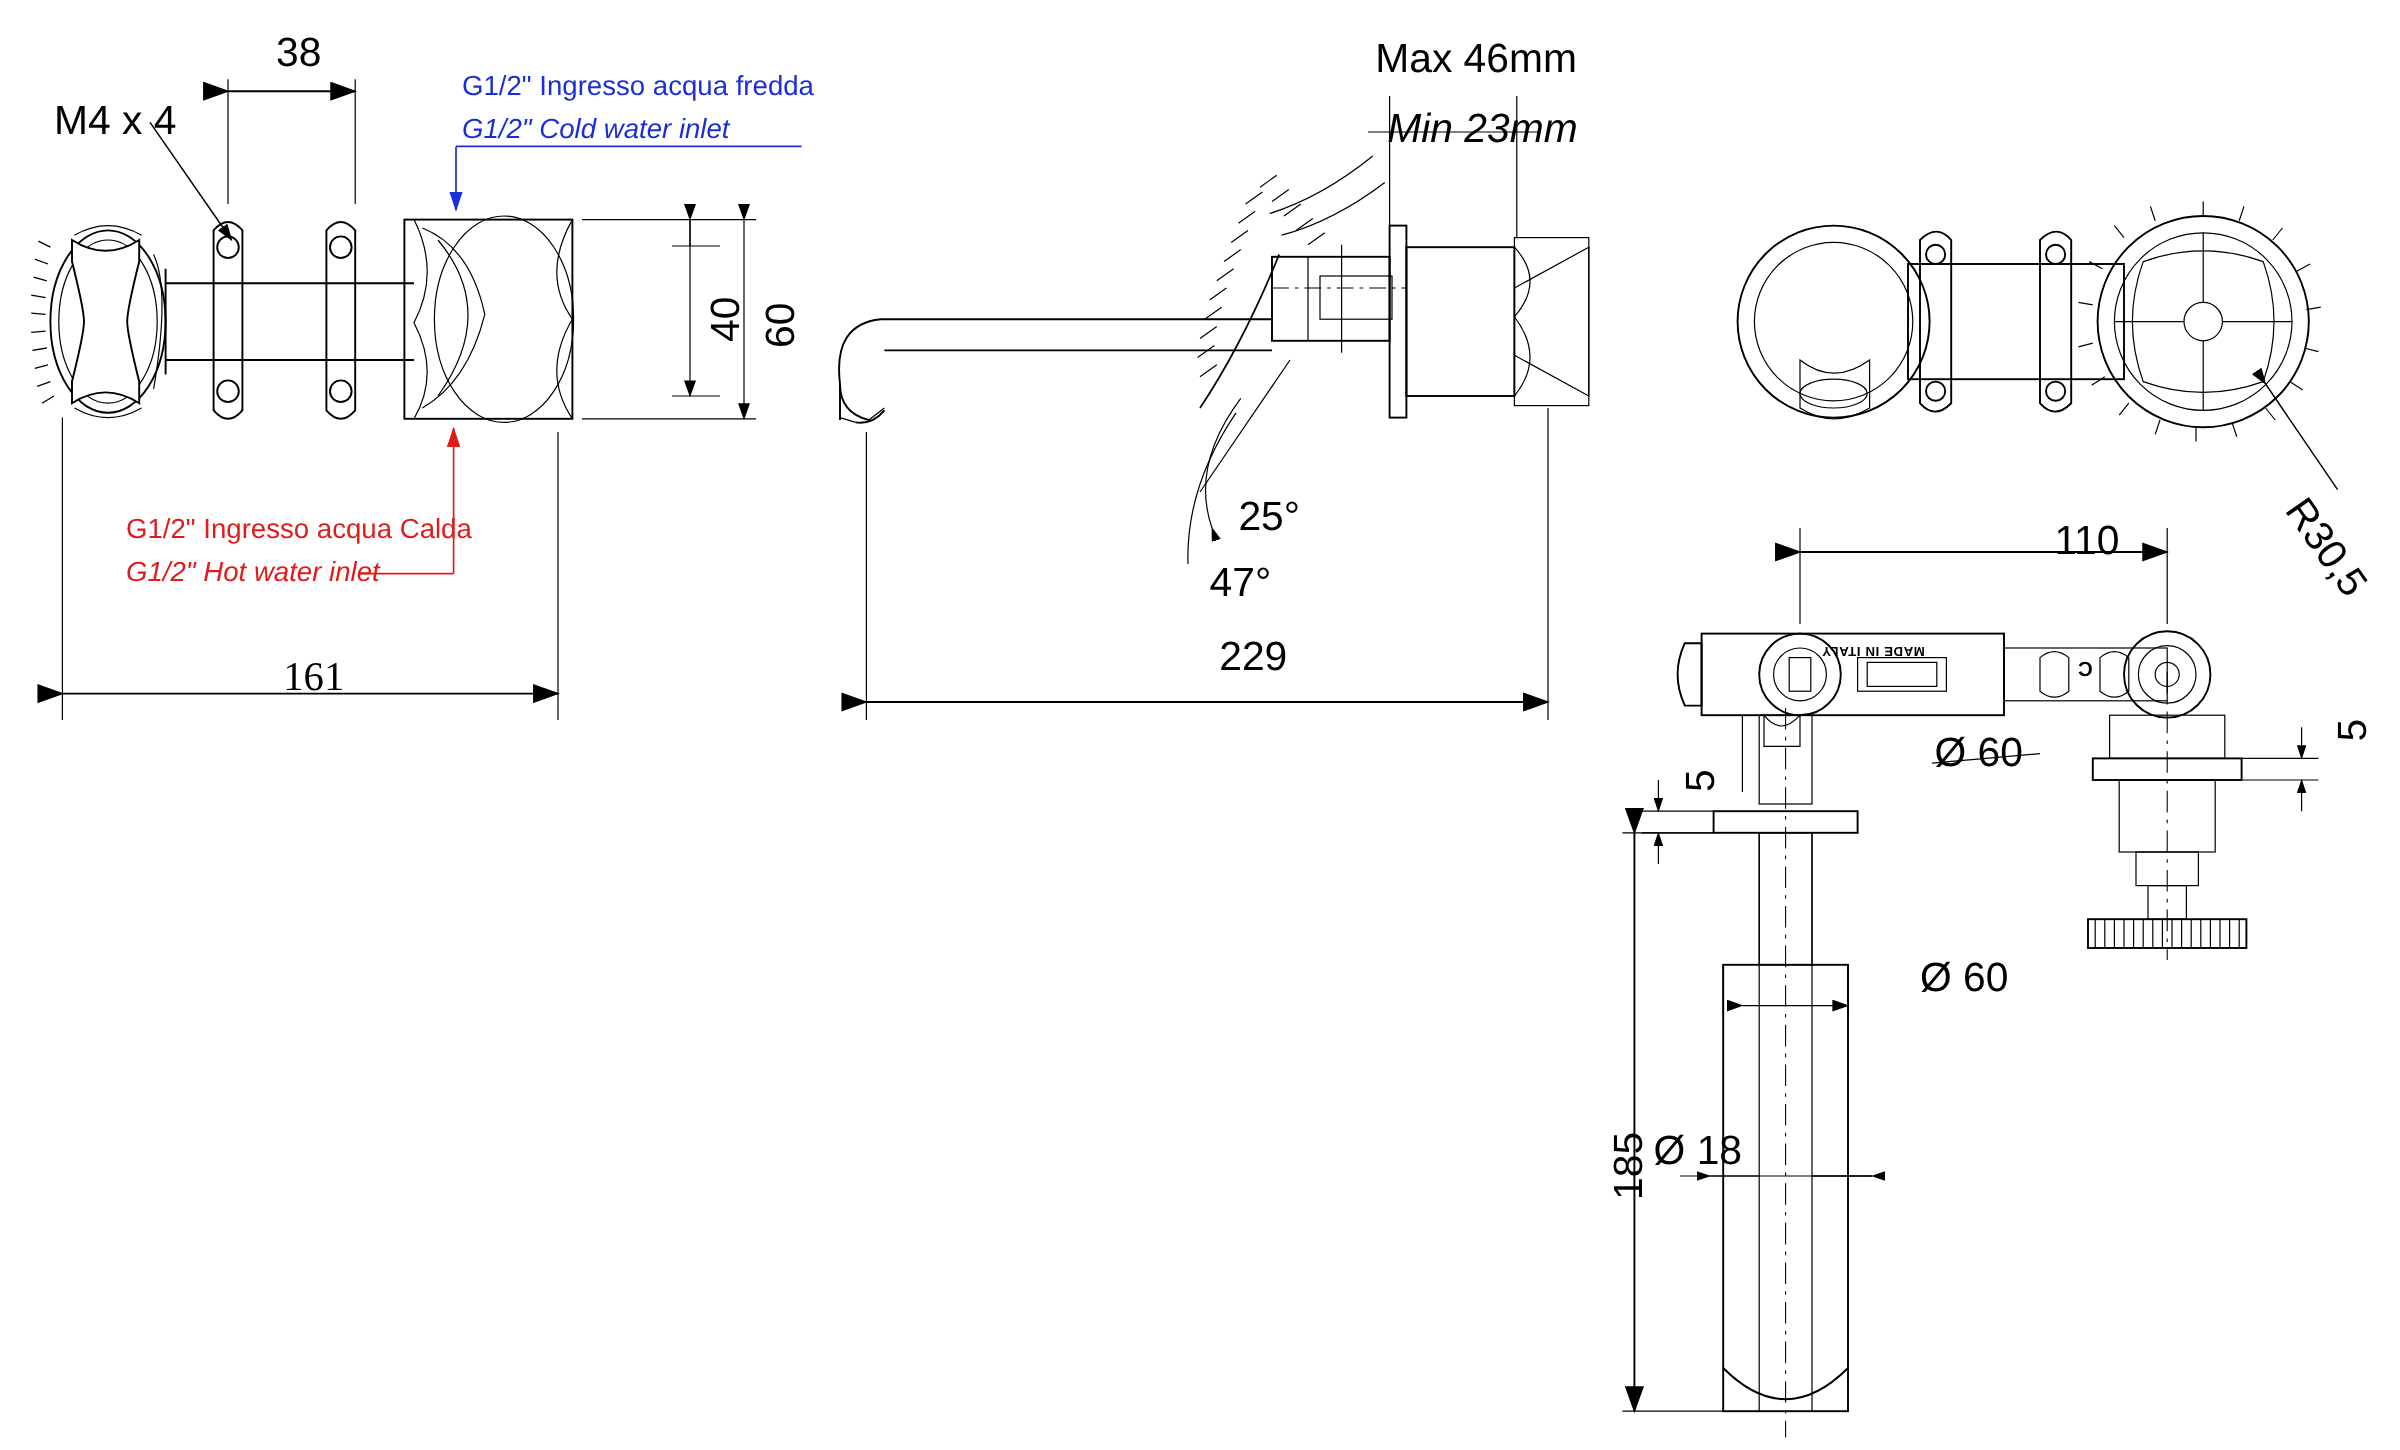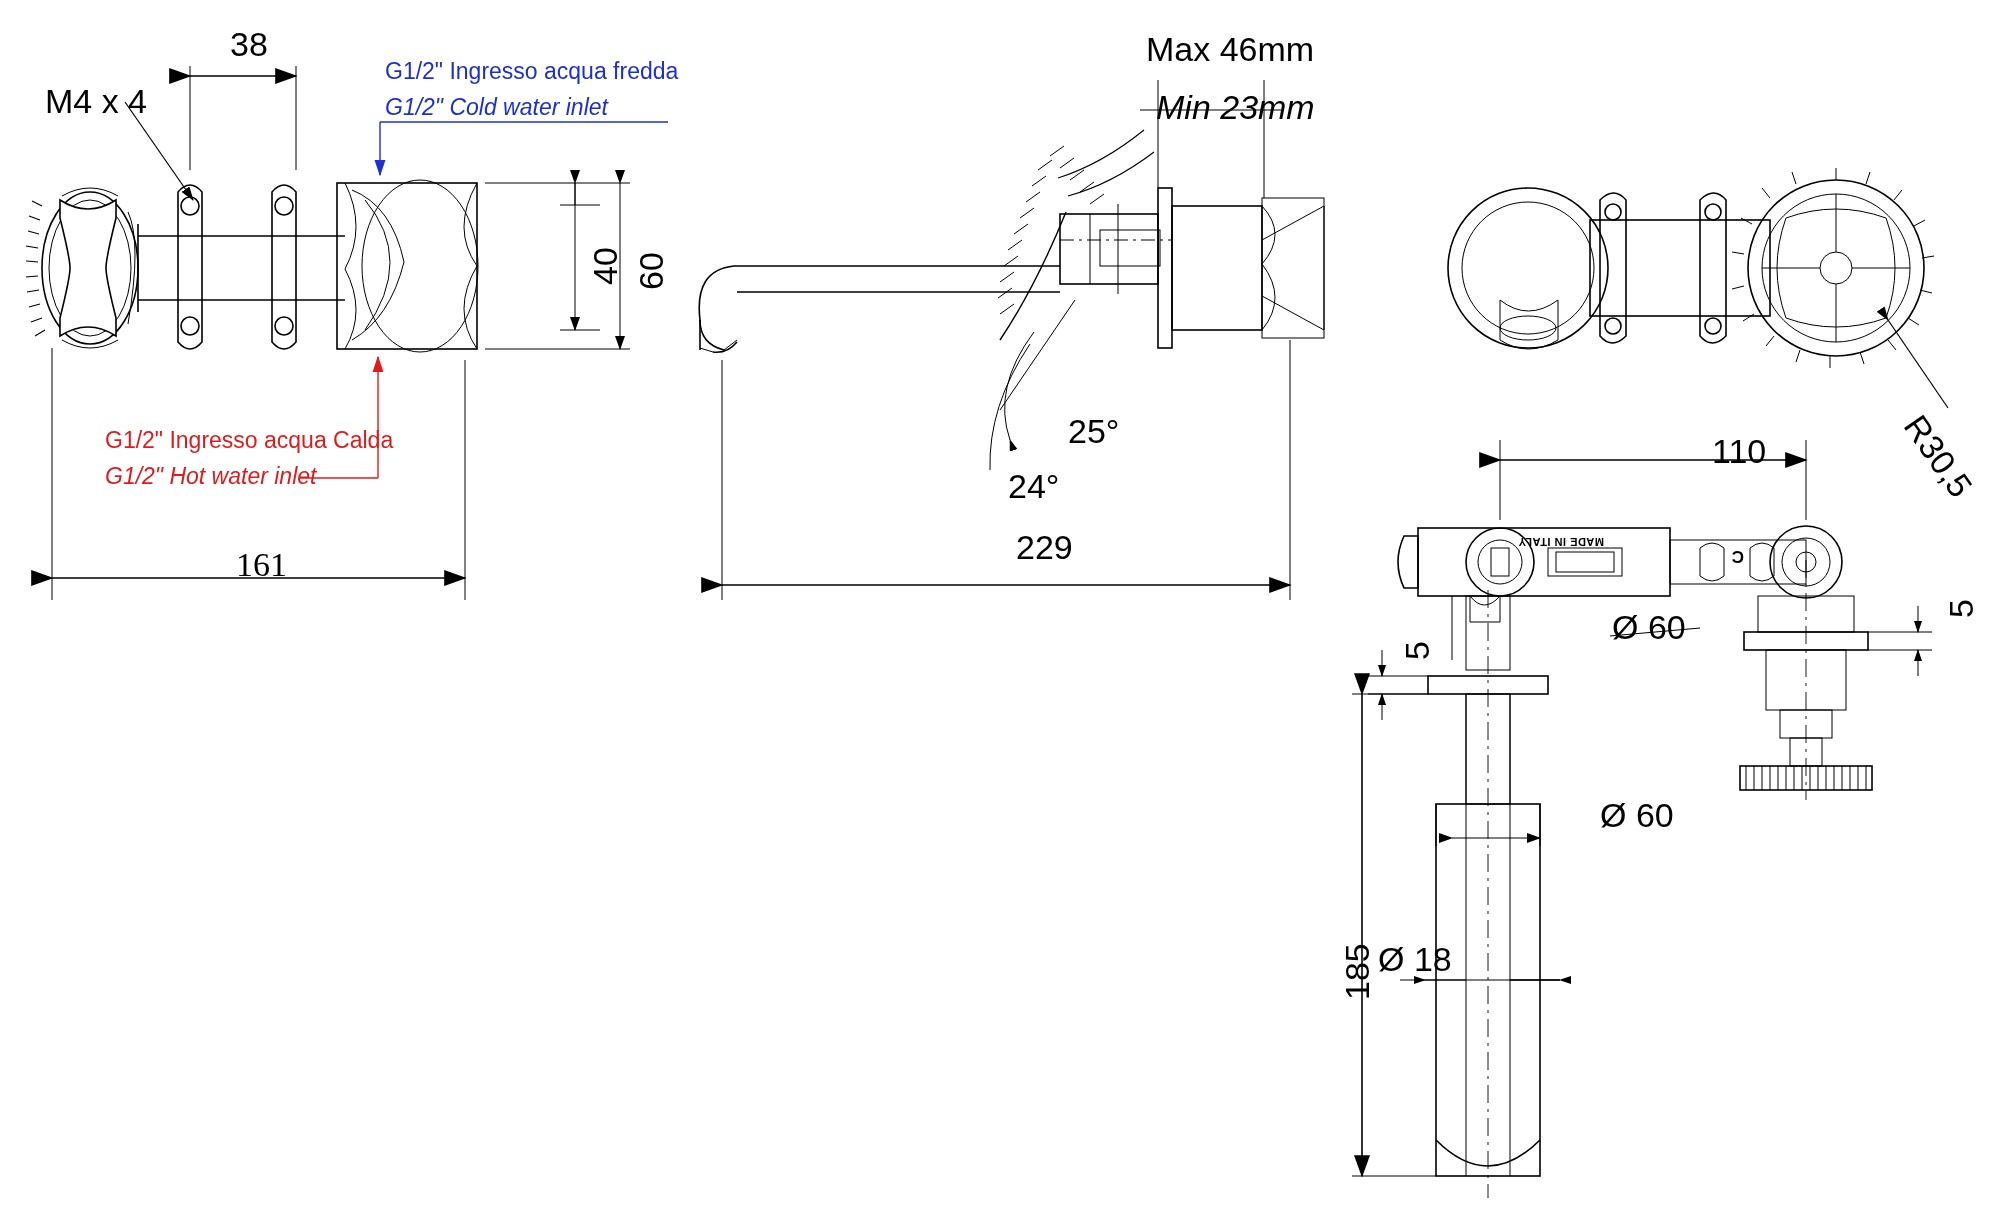--- a/index.html
+++ b/index.html
@@ -299,22 +299,22 @@
 <div class="lbl dim" style="left:45px;top:82px;">M4 x 4</div>
 
 <div class="lbl note-blue" style="left:385px;top:58px;">G1/2" Ingresso acqua fredda</div>
 <div class="lbl note-blue-i" style="left:385px;top:94px;">G1/2" Cold water inlet</div>
 
 <div class="lbl note-red" style="left:105px;top:427px;">G1/2" Ingresso acqua Calda</div>
 <div class="lbl note-red-i" style="left:105px;top:463px;">G1/2" Hot water inlet</div>
 
 <div class="lbl dim" style="left:1146px;top:30px;">Max 46mm</div>
 <div class="lbl dim" style="left:1156px;top:88px;font-style:italic;">Min 23mm</div>
-<div class="lbl dim" style="left:1068px;top:412px;">25°</div>
-<div class="lbl dim" style="left:1008px;top:467px;">24°</div>
+<div class="lbl dim" style="left:1032px;top:412px;">25°</div>
+<div class="lbl dim" style="left:1008px;top:467px;">47°</div>
 <div class="lbl dim" style="left:1016px;top:528px;">229</div>
 
 <div class="lbl dim" style="left:1928px;top:408px;transform:rotate(55deg);transform-origin:left top;">R30,5</div>
 
 <div class="lbl dim" style="left:1700px;top:432px;margin-left:12px;">110</div>
 <div class="lbl dim rot90" style="left:1398px;top:660px;">5</div>
 <div class="lbl dim rot90" style="left:1942px;top:618px;">5</div>
 <div class="lbl dim" style="left:1612px;top:608px;">Ø 60</div>
 <div class="lbl dim" style="left:1600px;top:796px;">Ø 60</div>
 <div class="lbl dim" style="left:1378px;top:940px;">Ø 18</div>

